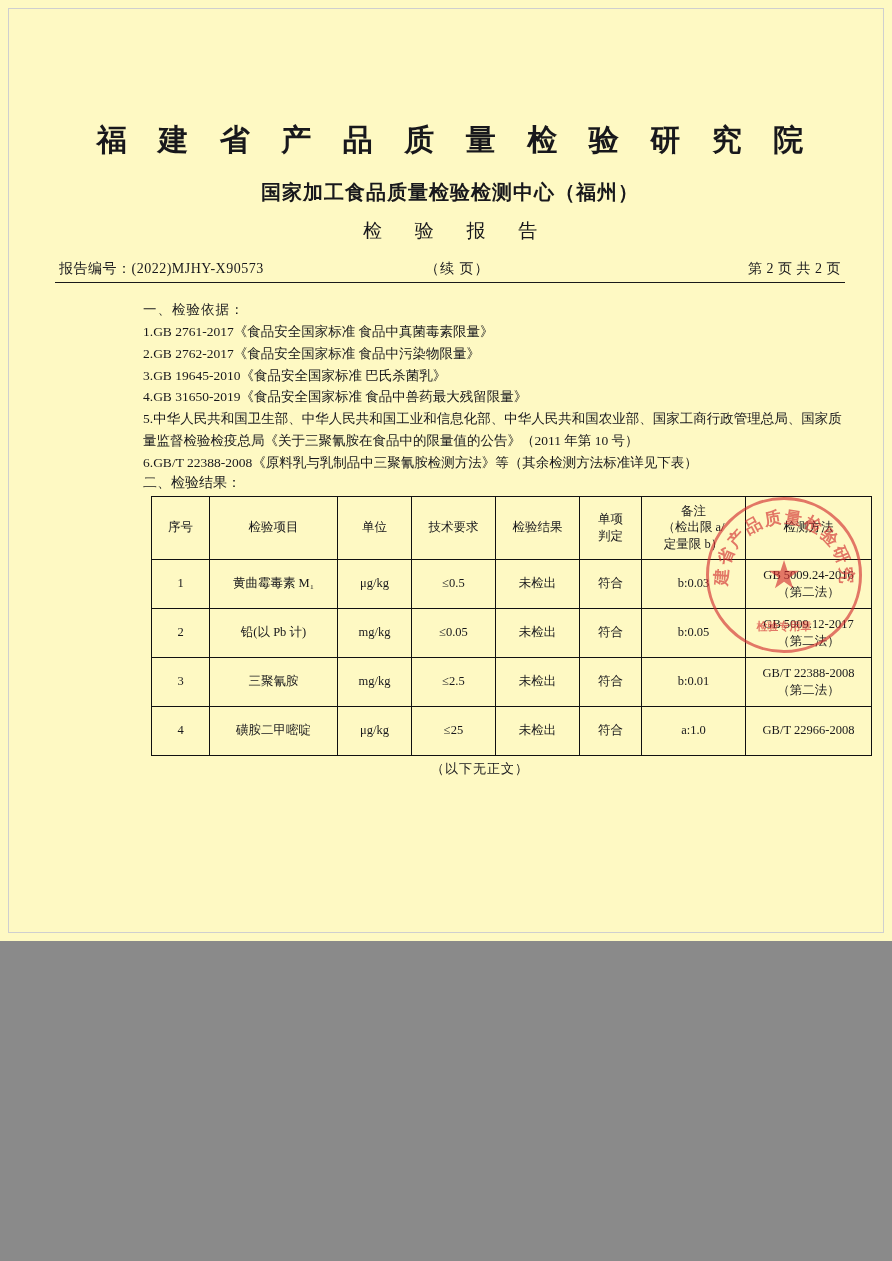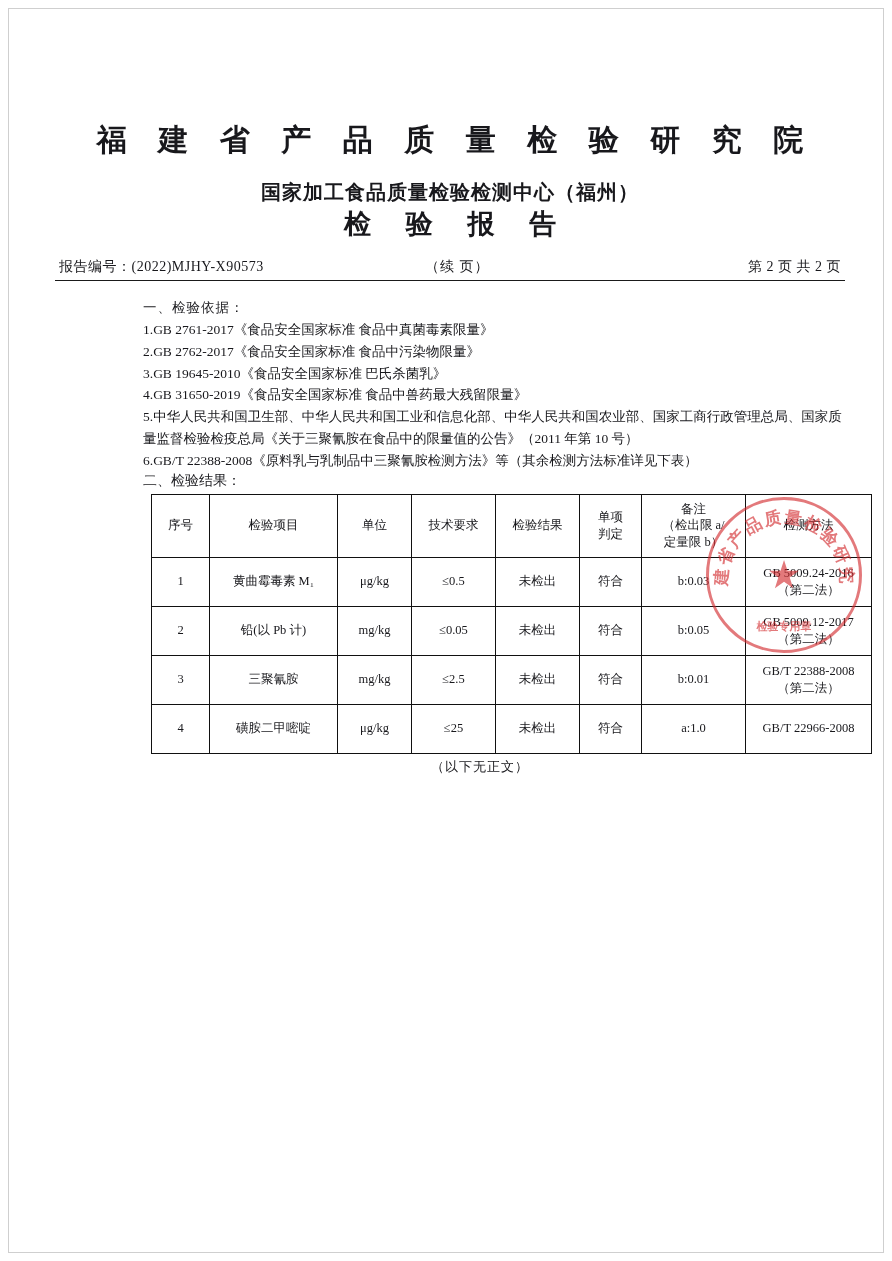--- a/index.html
+++ b/index.html
@@ -3,22 +3,22 @@
 <meta charset="utf-8">
 <style>
   html, body {
     margin: 0;
     padding: 0;
     background: #8a8a8a;
   }
   .page {
     position: relative;
     width: 892px;
-    height: 1261px;
-    background: #ffffff;
+    height: 941px;
+    background: #fef9c3;
     margin: 0 auto;
     overflow: hidden;
     font-family: "Liberation Serif", "DejaVu Serif", serif;
     color: #18181c;
   }
   
   .scan-border {
     position: absolute;
     left: 8px; top: 8px; right: 8px; bottom: 8px;
     border: 1px solid #cfcfcf;
@@ -41,25 +41,25 @@
   }
   .title-sub {
     text-align: center;
     font-size: 20px;
     font-weight: bold;
     letter-spacing: 1px;
     margin-top: 20px;
   }
   .title-report {
     text-align: center;
-    font-size: 27px;
-    font-weight: bold;
+    font-size: 19px;
+    font-weight: normal;
     letter-spacing: 14px;
     padding-left: 14px;
-    margin-top: 0;
+    margin-top: 12px;
   }
   .meta-row {
     display: flex;
     align-items: flex-end;
     margin-top: 12px;
     font-size: 14px;
     position: relative;
     height: 22px;
   }
   .meta-left {

